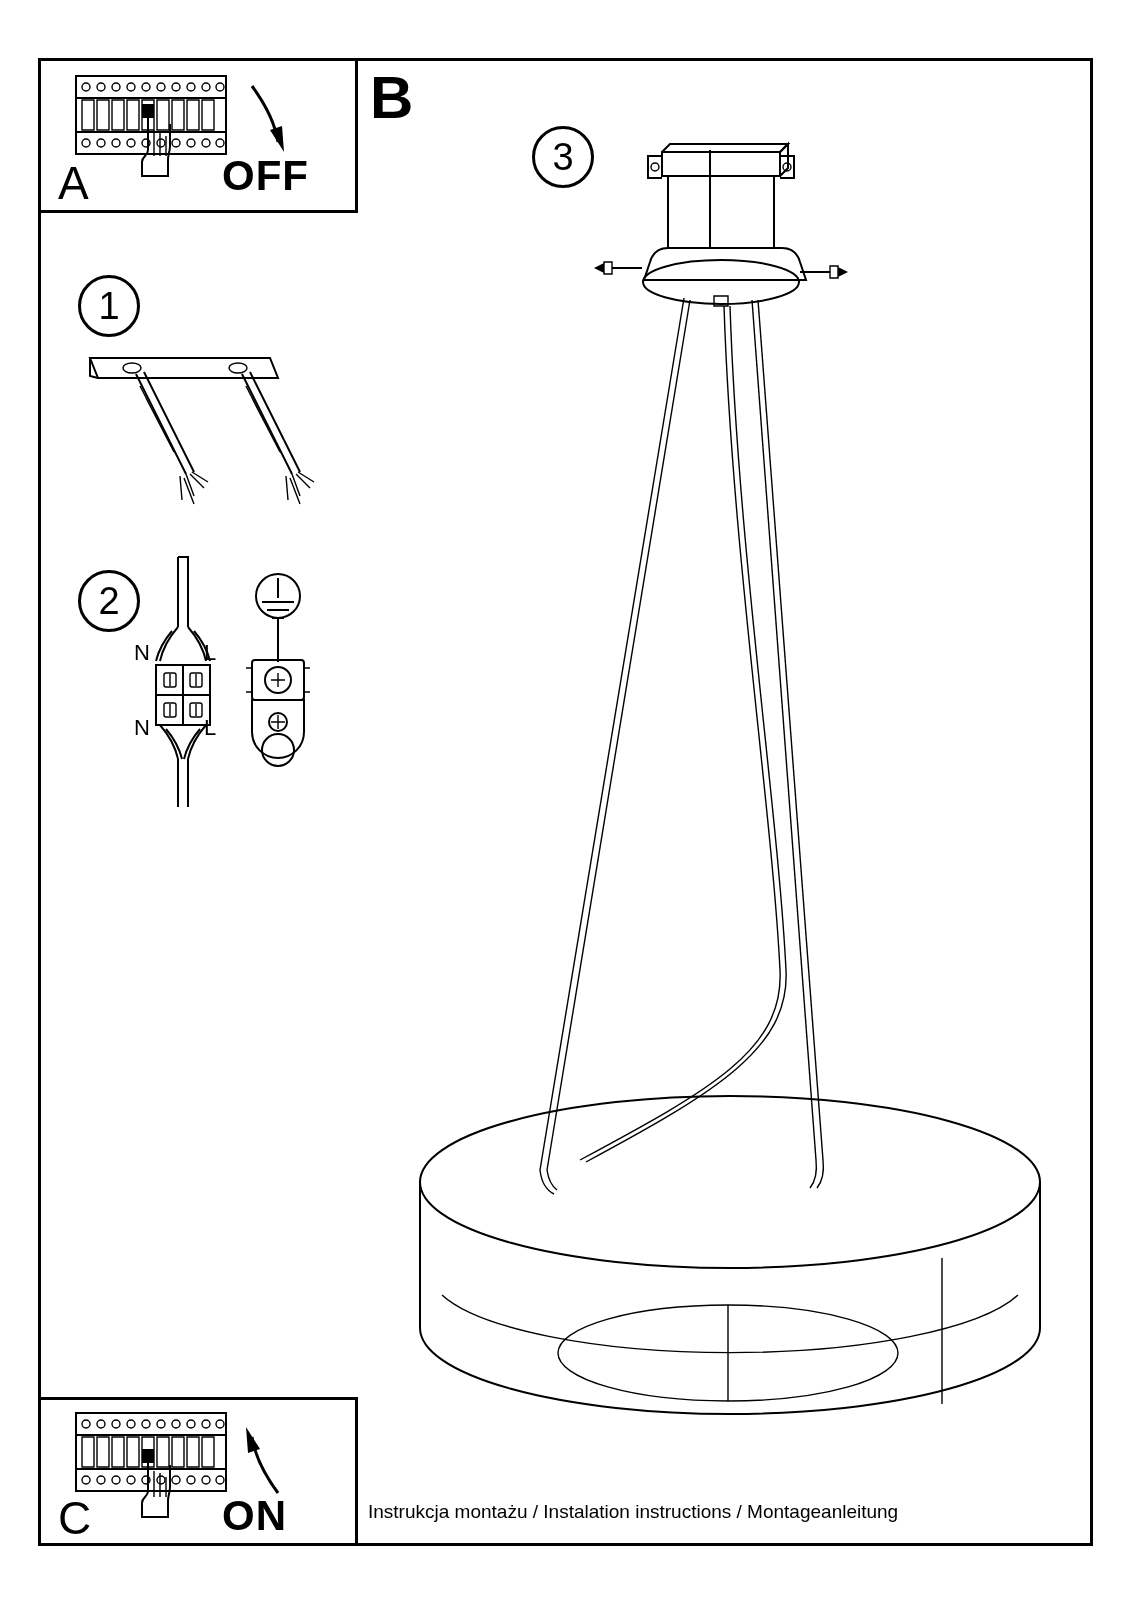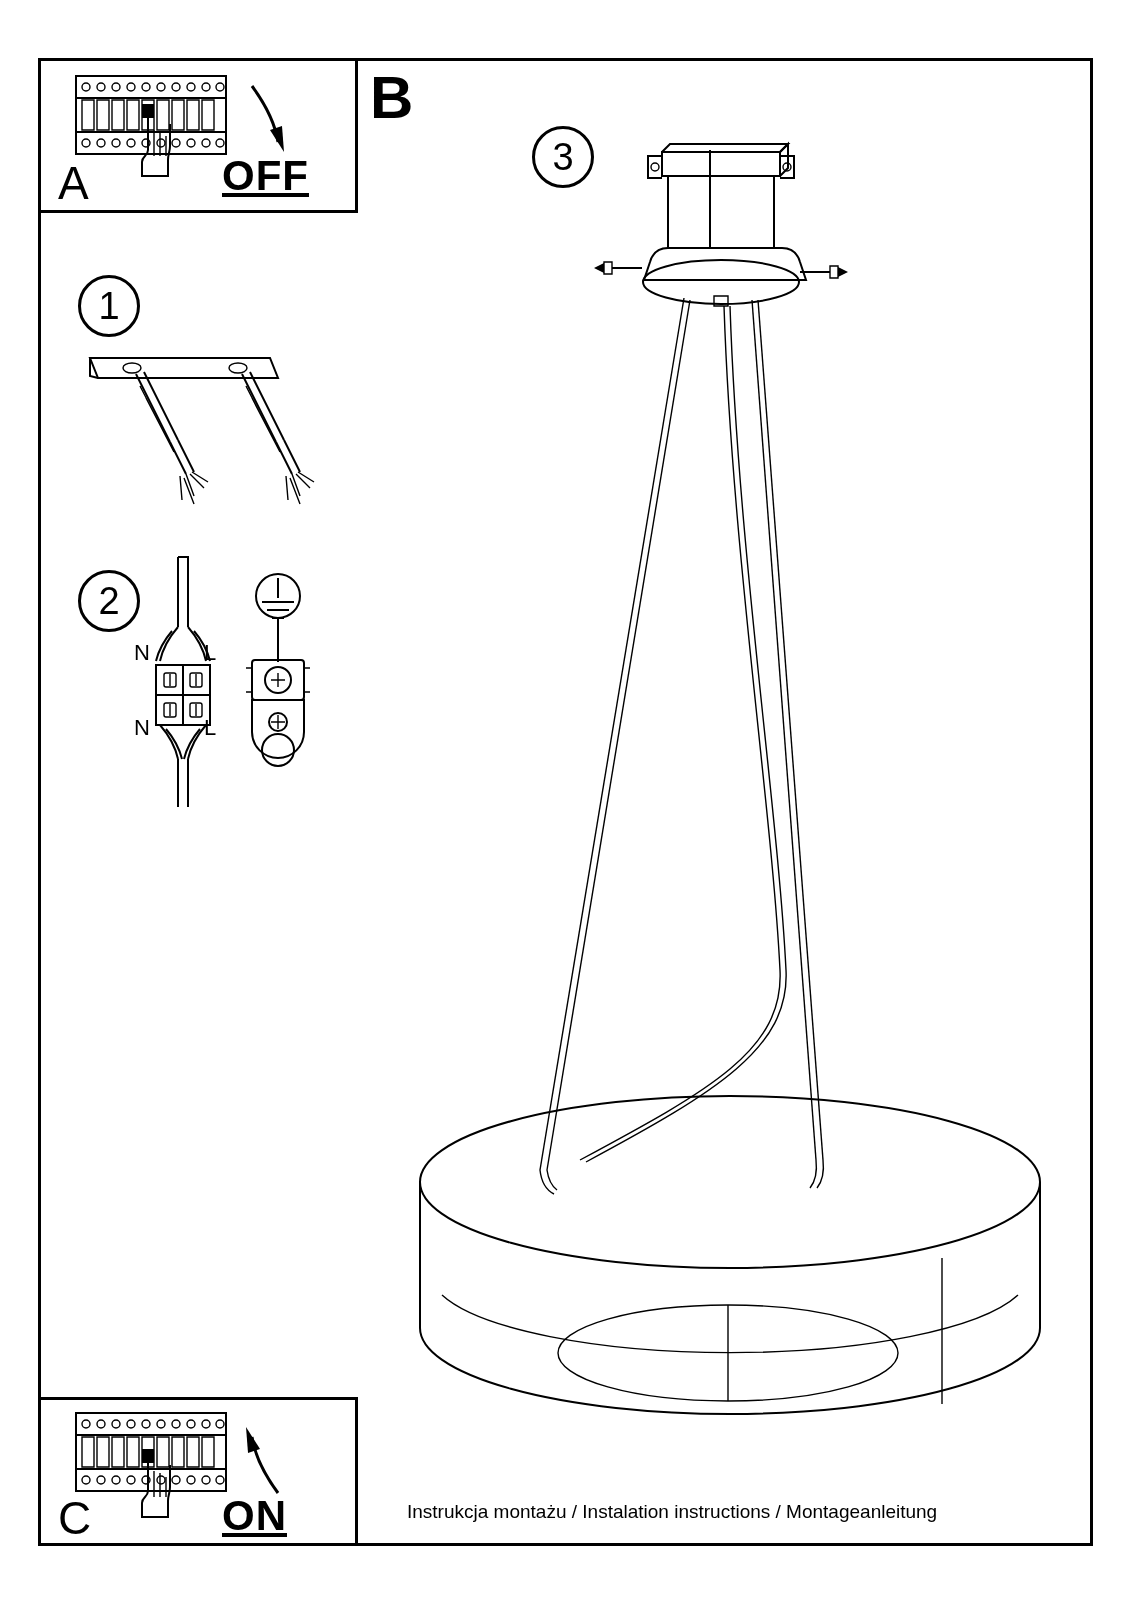--- a/index.html
+++ b/index.html
@@ -58,21 +58,20 @@
   #letter-b {
     left: 370px; top: 68px;
     font-size: 60px;
     font-weight: bold;
   }
   .onoff {
     position: absolute;
     font-size: 42px;
     font-weight: bold;
     letter-spacing: 1px;
-    text-decoration: underline;
   }
   #label-off { left: 222px; top: 152px; }
   #label-on  { left: 222px; top: 1492px; }
 
   .step-circle {
     position: absolute;
     width: 62px;
     height: 62px;
     border: 3px solid #000;
     border-radius: 50%;
@@ -91,21 +90,20 @@
     position: absolute;
     font-size: 22px;
   }
 
   .caption {
     position: absolute;
     left: 368px;
     font-size: 19px;
     line-height: 1.45;
     white-space: nowrap;
-    margin-left: 39px;
   }
   #caption-1 { top: 1498px; }
   #caption-2 { top: 1524px; }
 
   svg { display: block; }
   .ln { fill: none; stroke: #000; stroke-width: 2; }
   .ln-thin { fill: none; stroke: #000; stroke-width: 1.4; }
   .ln-thick { fill: none; stroke: #000; stroke-width: 3; }
   .fillblk { fill: #000; stroke: none; }
 </style>

